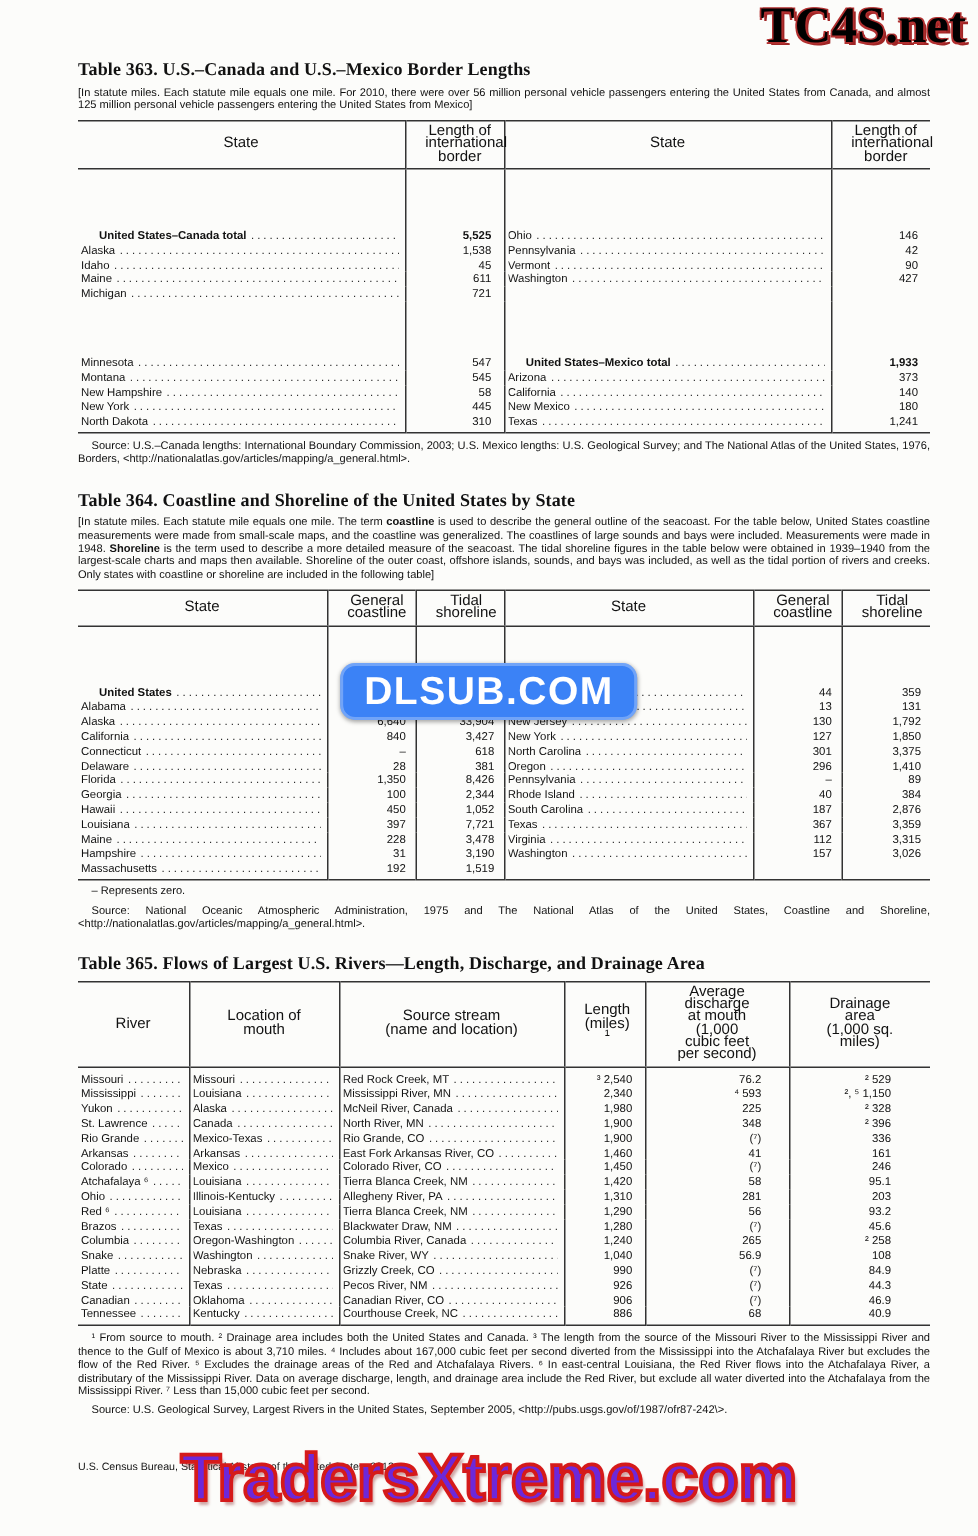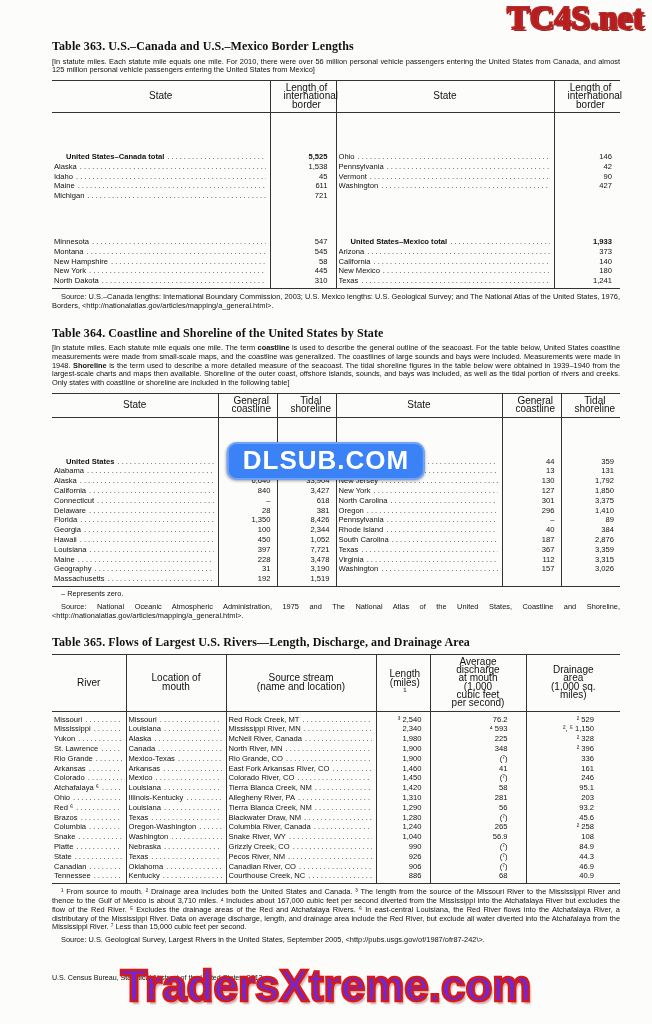--- a/index.html
+++ b/index.html
@@ -88,21 +88,21 @@
     font-weight:bold; font-size:12.5px; margin-left:10px;
   }
   .credit { font-size:7.1px; }
 
   
   .wm { position:absolute; z-index:6; font-weight:bold; pointer-events:none; white-space:nowrap; }
   .wm-top {
     top:0px; right:8px;
     font-family:"Liberation Serif","DejaVu Serif",serif;
     font-size:34px; line-height:36px;
-    color:#b91c1c;
+    color:#000000;
     text-shadow:-1px -1px 0 #b23030, 1px -1px 0 #b23030, -1px 1px 0 #b23030, 2px 2px 0 #a02525;
   }
   .wm-mid {
     top:442px; left:50%; transform:translateX(-50%);
     background:#3b82f6; color:#fff;
     font-size:26px; line-height:30px; letter-spacing:1px;
     padding:3px 16px 5px; border-radius:10px;
     box-shadow:0 1px 3px rgba(0,0,0,.35), inset 0 0 0 2px rgba(255,255,255,.28);
   }
   .wm-bottom {
@@ -514,21 +514,21 @@
                 <span class="nm">Virginia</span>
                 <span class="dots">............................................................................................................................................</span>
               </div>
             </td>
             <td class="num vl" data-name="general-coastline-cell">112</td>
             <td class="num vl" data-name="tidal-shoreline-cell">3,315</td>
           </tr>
           <tr data-name="table-row">
             <td class="name" data-name="state-cell">
               <div class="leader">
-                <span class="nm">Geography</span>
+                <span class="nm">Hampshire</span>
                 <span class="dots">............................................................................................................................................</span>
               </div>
             </td>
             <td class="num vl" data-name="general-coastline-cell">31</td>
             <td class="num vl" data-name="tidal-shoreline-cell">3,190</td>
             <td class="name vl" data-name="state-cell">
               <div class="leader">
                 <span class="nm">Washington</span>
                 <span class="dots">............................................................................................................................................</span>
               </div>

